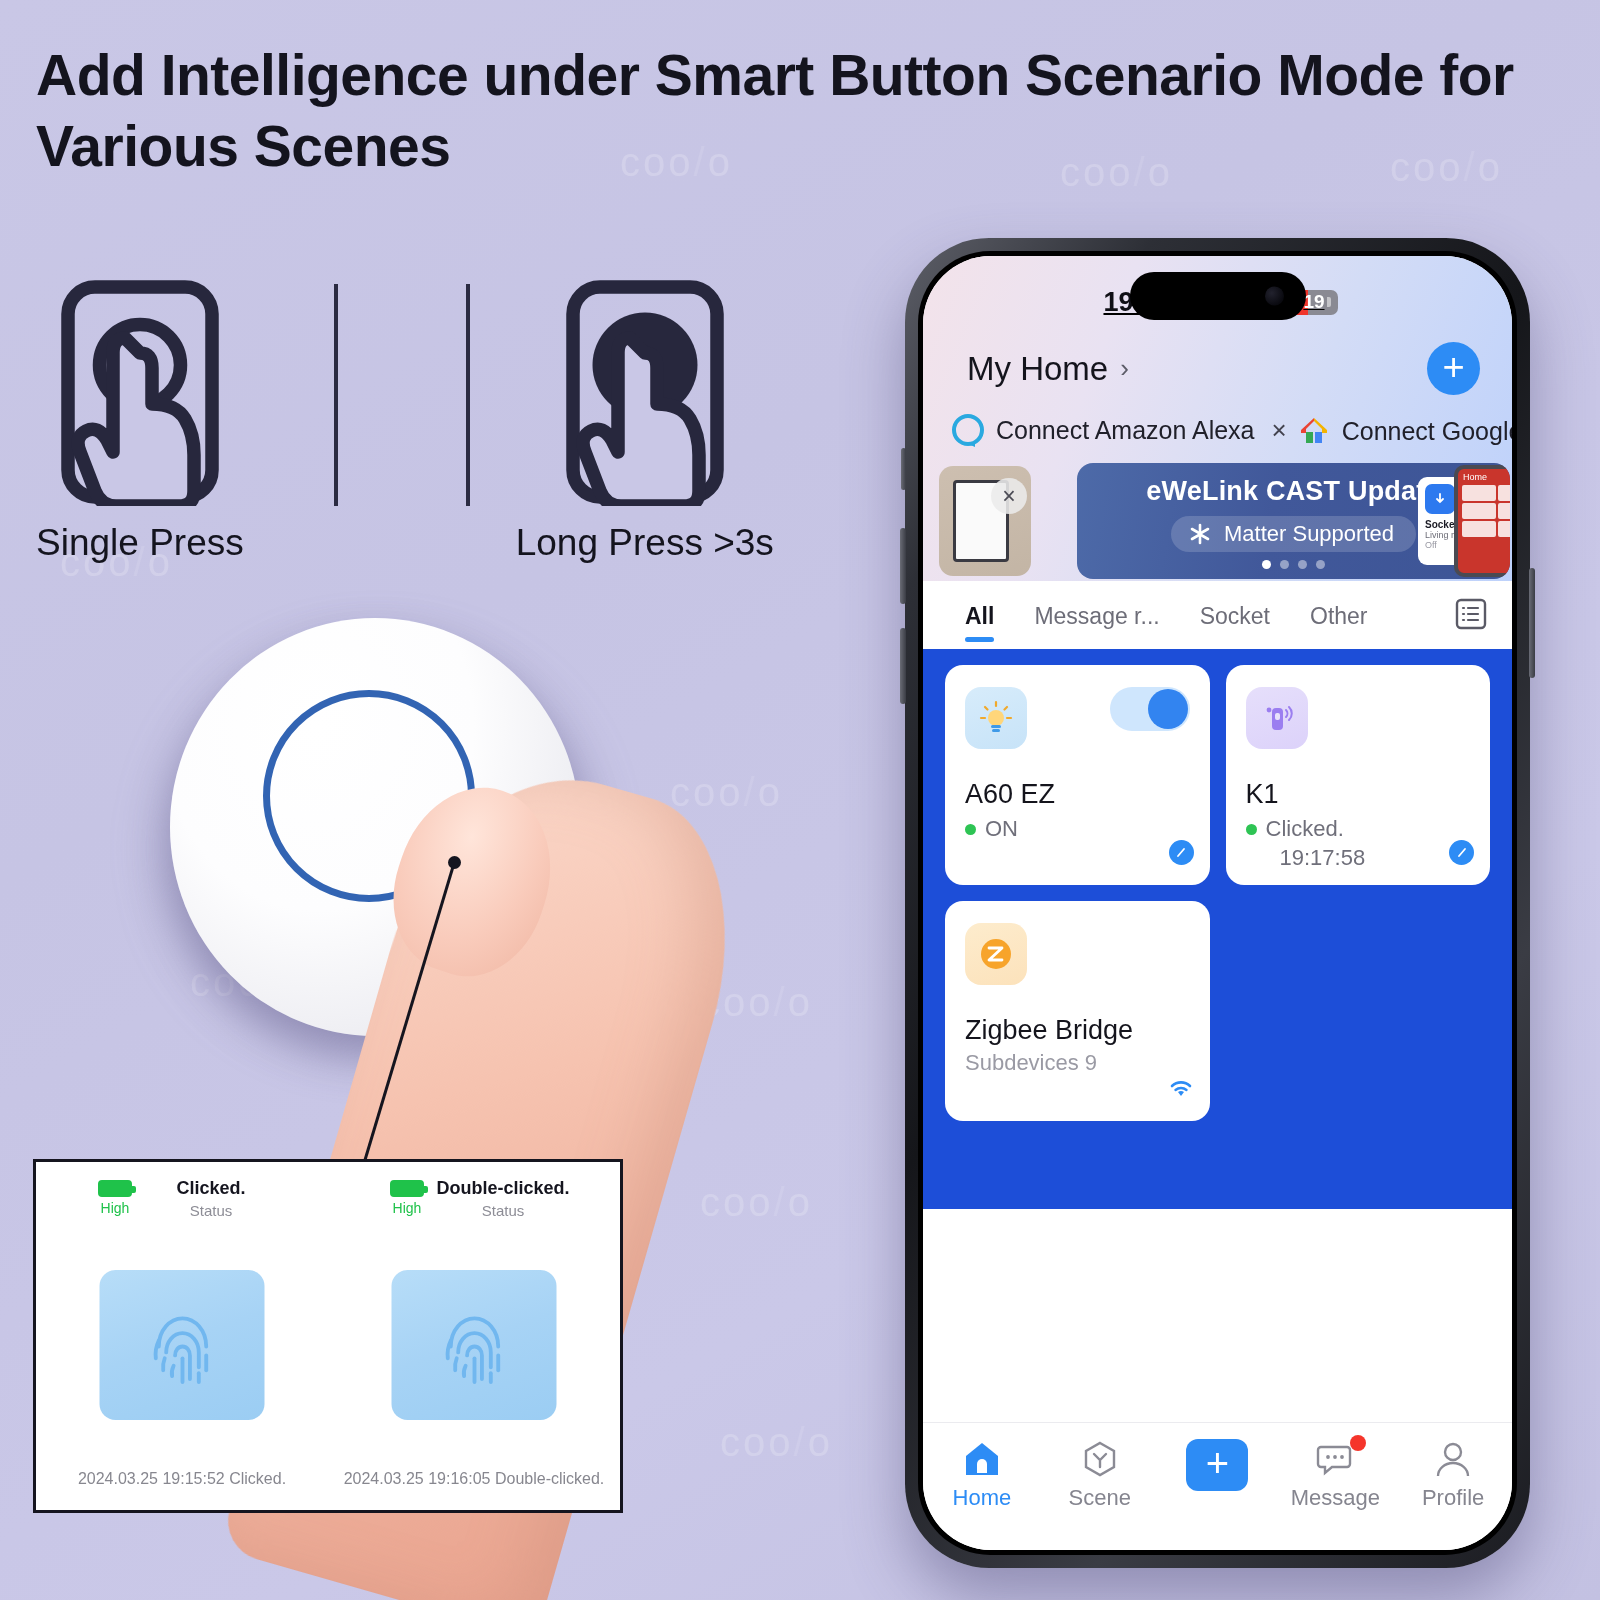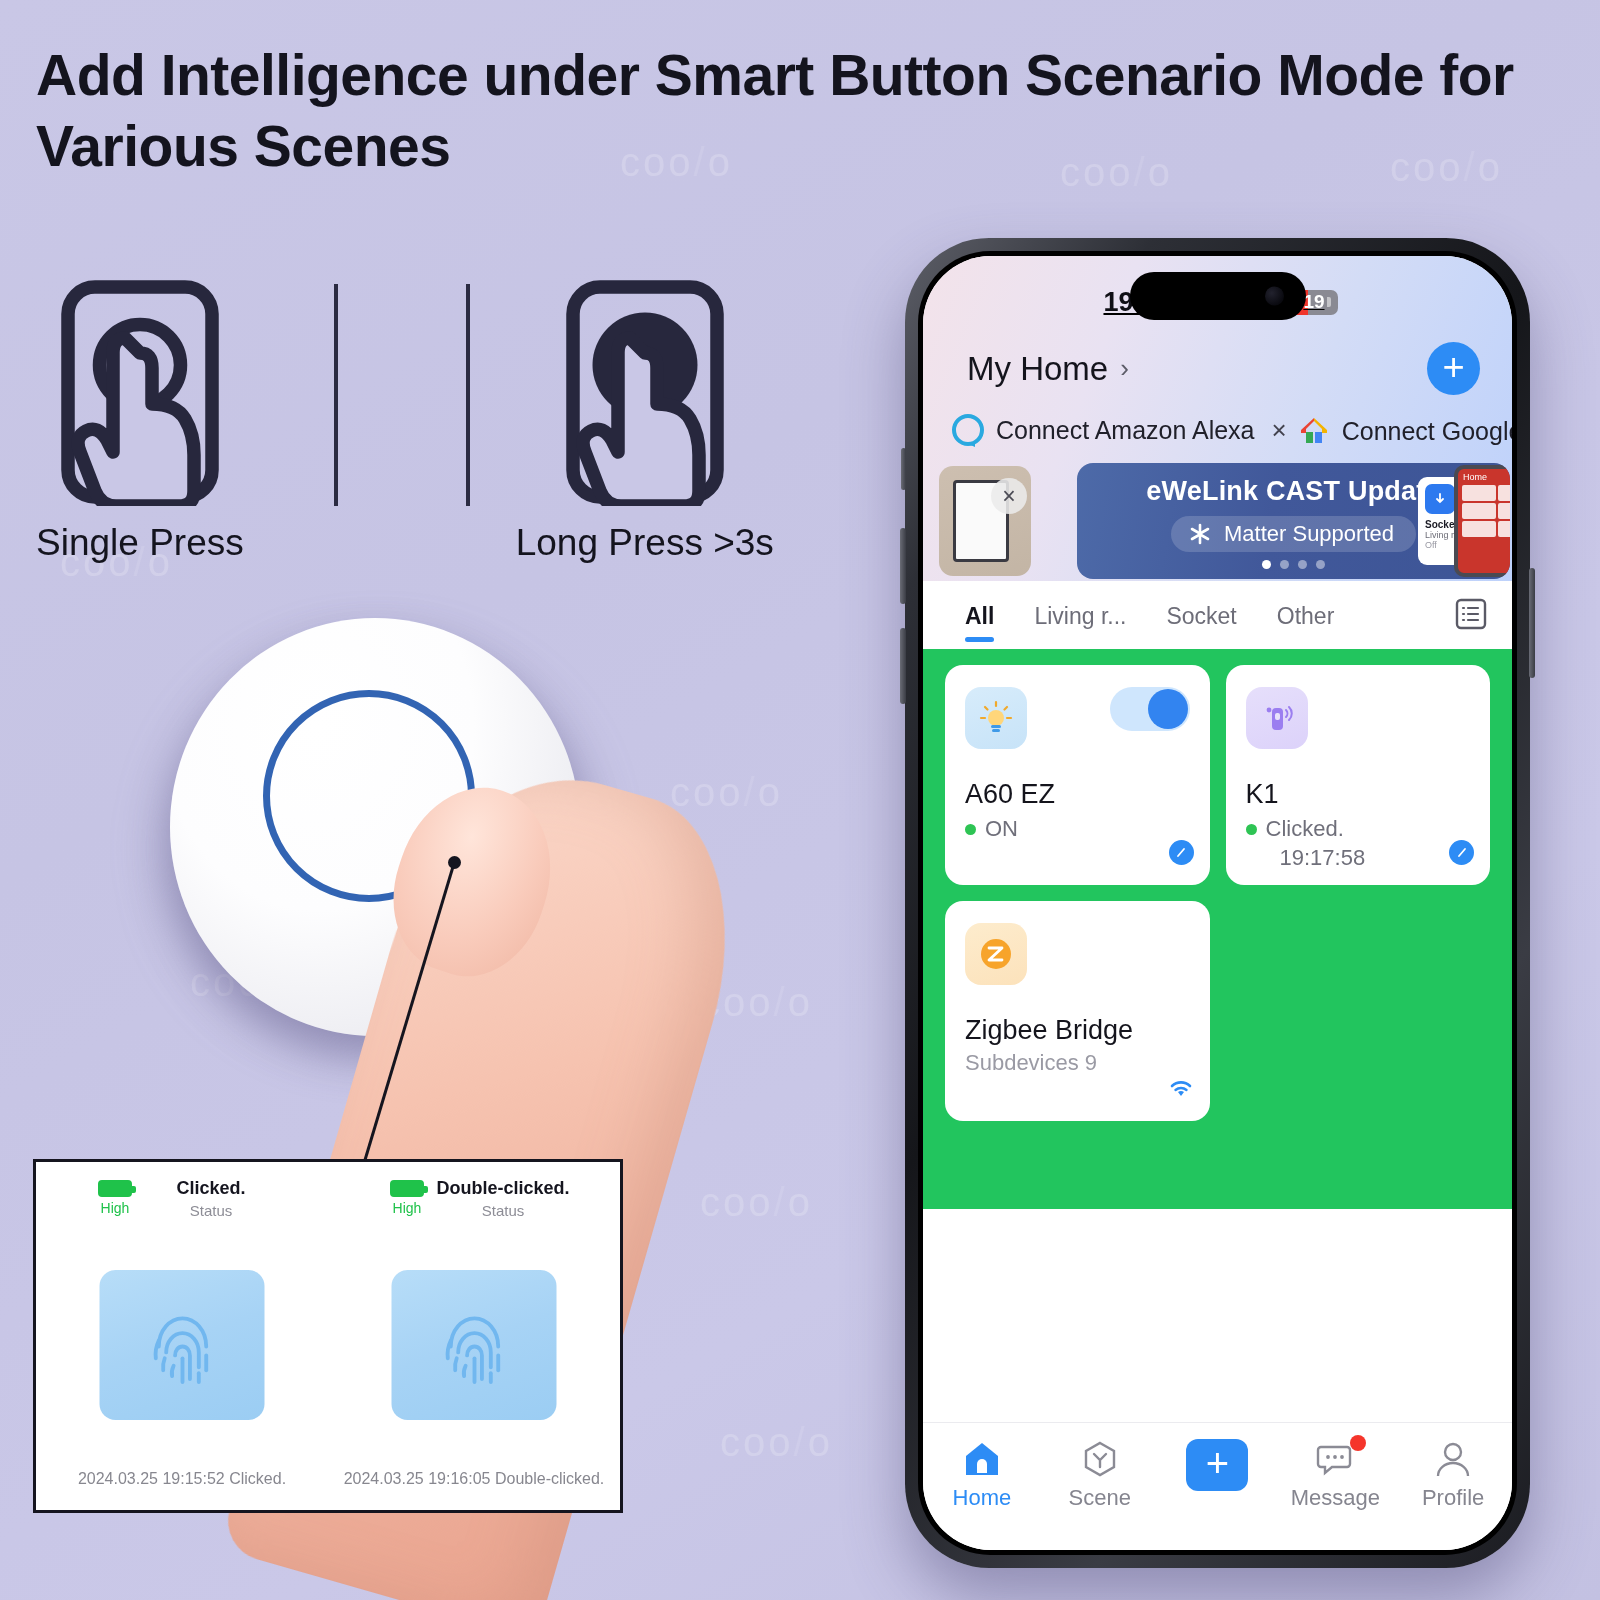--- a/index.html
+++ b/index.html
@@ -361,21 +361,21 @@
   .tab.active { color: #14141c; font-weight: 700; }
   .tab.active::after {
     content:""; position:absolute; left: 0; right: 0; bottom: 2px;
     height: 5px; border-radius: 3px; background: #2d8cf5;
   }
   .tabs-spacer { flex: 1; }
   .tab-icon { padding-bottom: 14px; }
 
   .device-grid {
     position: relative; z-index: 2;
-    background: #22c55e;
+    background: #1d4ed8;
     padding: 16px 22px 0 22px;
     display: grid;
     grid-template-columns: 1fr 1fr;
     gap: 16px;
     height: 560px;
     align-content: start;
   }
   .dcard {
     background: #fff;
     border-radius: 18px;
@@ -666,21 +666,21 @@
                 <div class="crg-cell"></div>
               <div class="crg-cell"></div>
                 <div class="crg-cell"></div>
             </div>
           </div>
         </div>
       </div>
 
       <div class="tabs">
         <div class="tab active">All</div>
-        <div class="tab">Living r...</div>
+        <div class="tab">Message r...</div>
         <div class="tab">Socket</div>
         <div class="tab">Other</div>
         <div class="tabs-spacer"></div>
         <div class="tab-icon">
           <svg width="34" height="34" viewBox="0 0 34 34">
             <rect x="3" y="3" width="28" height="28" rx="4" fill="none" stroke="#5a5a66" stroke-width="2.4"></rect>
             <g stroke="#5a5a66" stroke-width="2.2" stroke-linecap="round">
               <path d="M9 11 l1 0"></path>
                 <path d="M14 11 l10 0"></path>
               <path d="M9 17 l1 0"></path>

